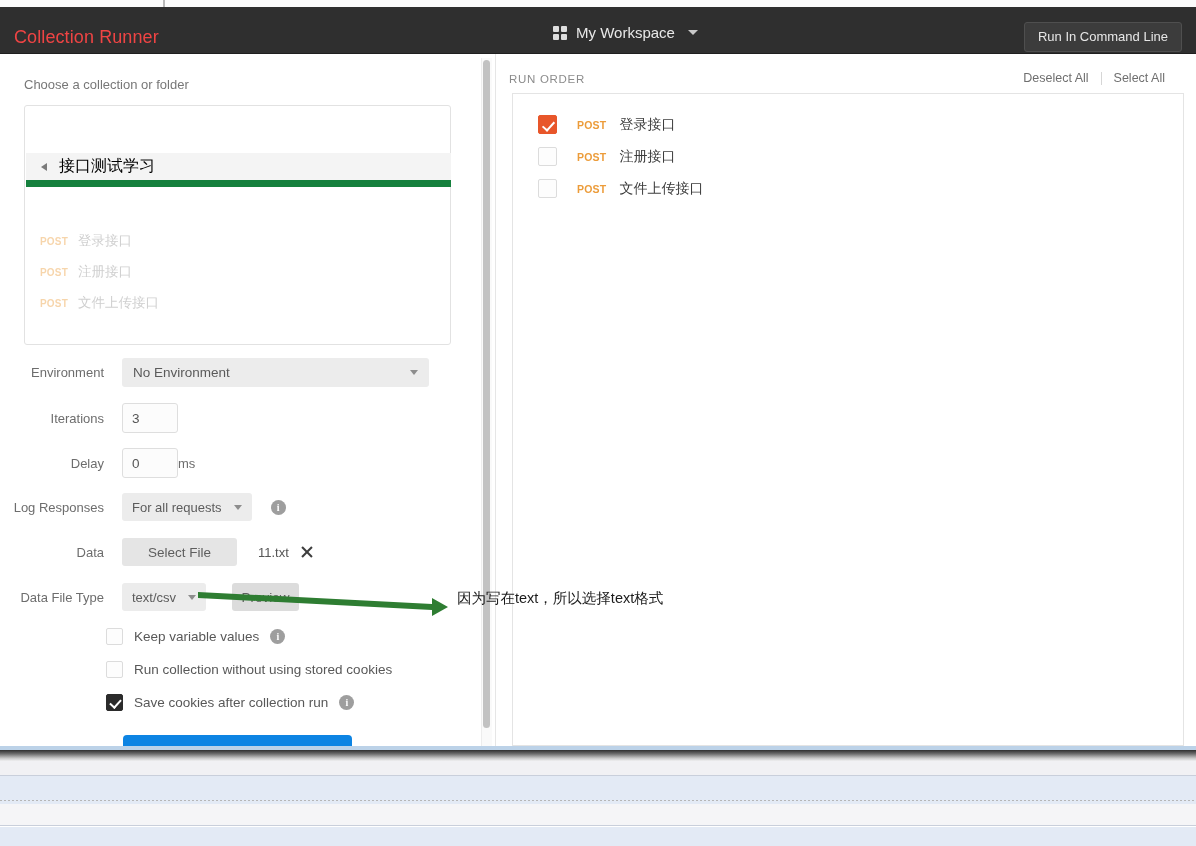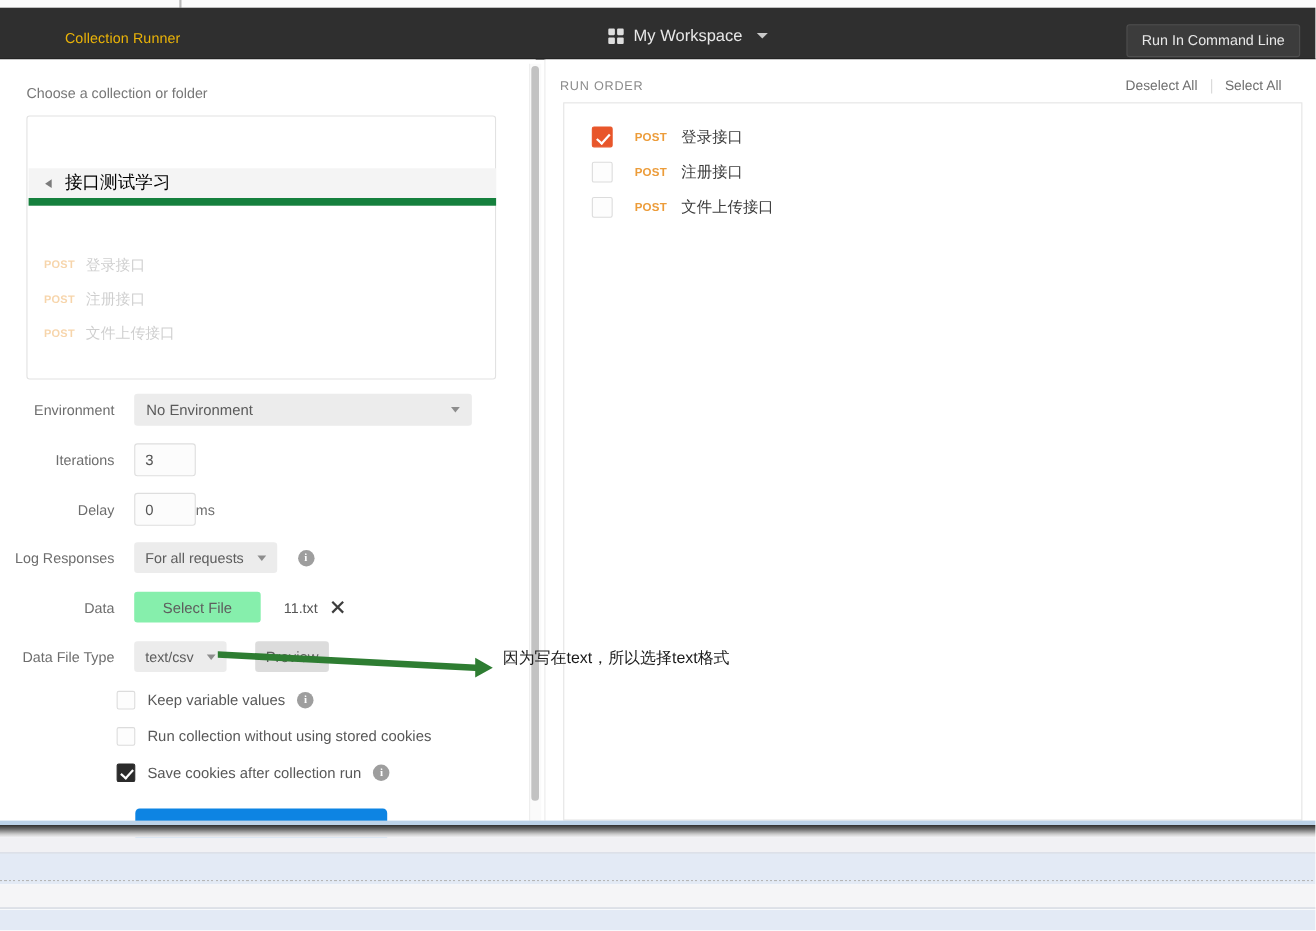--- a/index.html
+++ b/index.html
@@ -15,21 +15,21 @@
   .top-sliver { position:absolute; left:0; top:0; width:1196px; height:7px; background:#fbfbfb; }
   .top-sliver-tick { position:absolute; left:163px; top:0px; width:2px; height:7px; background:#b9b9b9; }
 
   
   .header {
     position:absolute; left:0; top:7px; width:1196px; height:47px;
     background:#2f2f2f; border-bottom:1px solid #1f1f1f;
   }
   .header-title {
     position:absolute; left:14px; top:20px;
-    color:#eab308; font-size:13px; letter-spacing:.1px;margin-left:45px;
+    color:#ef4444; font-size:18px; letter-spacing:.1px;
   }
   .workspace {
     position:absolute; left:553px; top:17px;
     display:flex; align-items:center; gap:9px;
     color:#e8e8e8; font-size:15px; cursor:pointer;
   }
   .grid-icon { display:grid; grid-template-columns:6px 6px; grid-template-rows:6px 6px; gap:2px; }
   .grid-icon i { display:block; background:#dedede; border-radius:1px; }
   .caret-down {
     width:0; height:0; border-left:5px solid transparent; border-right:5px solid transparent;
@@ -111,21 +111,21 @@
   }
   .select-sm .val { color:#5c5c5c; font-size:13px; }
 
   .info-icon {
     width:15px; height:15px; border-radius:50%; background:#9e9e9e; color:#fff;
     font-size:10px; font-weight:bold; display:inline-flex; align-items:center;
     justify-content:center; font-family:"Liberation Serif", serif; cursor:pointer; flex:none;
   }
 
   .gray-btn {
-    background:#86efac; border:none; border-radius:3px; color:#5e5e5e;
+    background:#e5e5e5; border:none; border-radius:3px; color:#5e5e5e;
     font-size:13.5px; cursor:pointer; font-family:"Liberation Sans", sans-serif;
   }
   .gray-btn.darker { background:#dcdcdc; }
 
   .file-name { color:#565656; font-size:13px; margin-left:21px; }
   .x-close {
     margin-left:11px; width:14px; height:14px; position:relative; cursor:pointer; display:inline-block;
   }
   .x-close::before, .x-close::after {
     content:""; position:absolute; left:0; top:6px; width:14px; height:2px; background:#3d3d3d;

